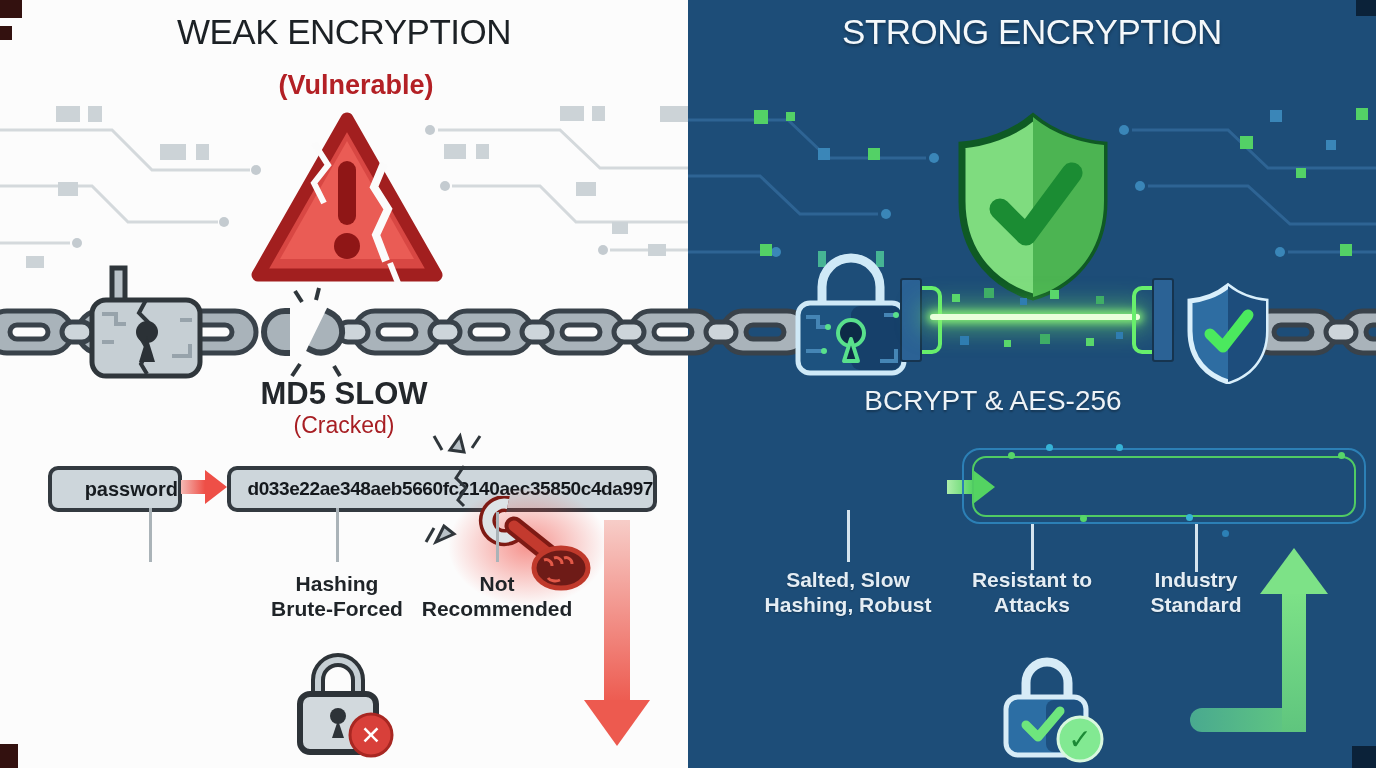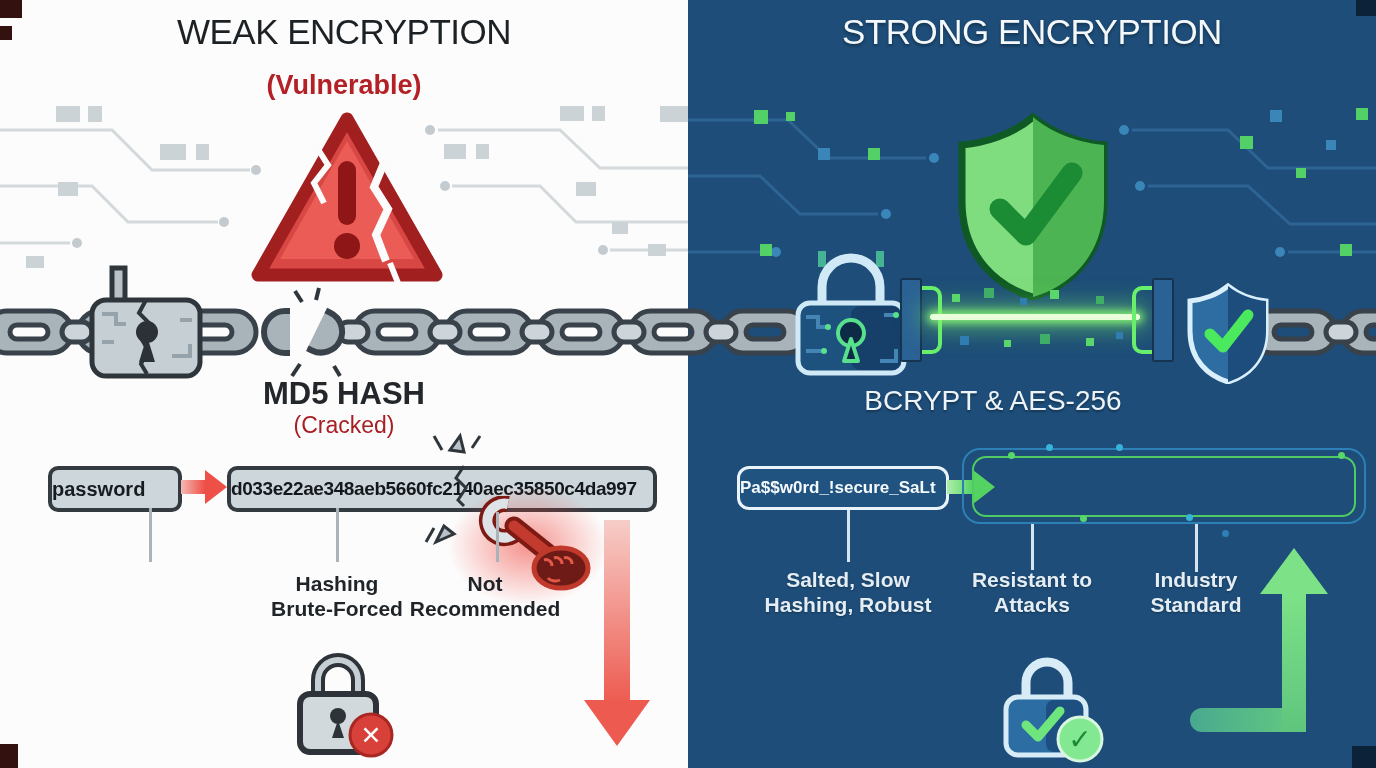--- a/index.html
+++ b/index.html
@@ -5,30 +5,30 @@
   html,body{margin:0;padding:0;background:#888;}
   #canvas{position:relative;width:1376px;height:768px;overflow:hidden;
     font-family:"Liberation Sans","DejaVu Sans",sans-serif;}
   .abs{position:absolute;}
   .ctr{text-align:center;}
   
   #left-panel{left:0;top:0;width:688px;height:768px;background:#fcfcfc;}
   #right-panel{left:688px;top:0;width:688px;height:768px;background:#1d4d78;}
   
   .big-title{left:0;width:688px;top:12px;font-size:35px;font-weight:normal;letter-spacing:-.5px;color:#1c2125;}
-  .sub-title{left:0;width:688px;top:70px;font-size:27px;font-weight:bold;}
+  .sub-title{left:0;width:688px;top:70px;font-size:27px;font-weight:bold;padding-left:12px;}
   .rt{left:688px;}
   .title-light{color:#f4f8fb;text-shadow:0 2px 3px rgba(0,0,0,.35);}
   .sub-red{color:#b32025;}
   .sub-green{color:#52c97a;text-shadow:0 1px 2px rgba(0,0,0,.3);}
   .method-title-l{left:0;width:688px;top:376px;font-size:31px;font-weight:bold;color:#23272b;}
   .method-sub-l{left:0;width:688px;top:412px;font-size:23px;font-weight:normal;color:#a71e23;}
   .method-title-r{left:649px;width:688px;top:385px;font-size:28px;font-weight:normal;color:#eef3f7;text-shadow:0 2px 2px rgba(0,0,0,.3);}
   
-  .box{border-radius:10px;font-weight:bold;display:flex;align-items:center;justify-content:flex-start;}
+  .box{border-radius:10px;font-weight:bold;display:flex;align-items:center;justify-content:flex-end;}
   #pw-box-l{left:48px;top:466px;width:126px;height:38px;background:#cdd6db;border:4px solid #333a40;font-size:20px;color:#171c20;}
   #hash-box-l{left:227px;top:466px;width:422px;height:38px;background:#cdd6db;border:4px solid #333a40;font-size:19px;letter-spacing:-.4px;color:#14181c;}
   #pw-box-r{left:737px;top:466px;width:206px;height:38px;background:#215380;border:3px solid #e9f3f9;border-radius:12px;font-size:17px;color:#f4f9fc;}
   #hash-box-r{left:982px;top:464px;width:358px;height:42px;background:#86e287;border:3px solid #2f9e4d;font-size:17px;color:#0c2a36;}
   .ring{border-radius:18px;pointer-events:none;}
   #ring-outer{left:962px;top:448px;width:400px;height:72px;border:2px solid #2c80b6;}
   #ring-inner{left:972px;top:456px;width:380px;height:57px;border:2px solid #50cb63;border-radius:14px;}
   .dot{width:7px;height:7px;border-radius:50%;}
   
   .conn-l{width:3px;background:#aab3b8;}
@@ -255,21 +255,21 @@
     <div class="bsq" style="left:186px;top:64px;width:8px;height:8px;background:#59d76b;"></div>
     <div class="bsq" style="left:216px;top:58px;width:7px;height:7px;background:#2f7db1;"></div>
   </div>
 
   <svg class="abs" style="left:1182px;top:282px;" width="92" height="102" viewBox="0 0 92 102">
     <path d="M46,4 C35,13 20,18 8,19 v30 c0,30 19,45 38,51 c19,-6 38,-21 38,-51 V19 C72,18 57,13 46,4 z" fill="#2e6da2" stroke="#d9effb" stroke-width="5"></path>
     <path d="M46,4 C57,13 72,18 84,19 v30 c0,30 -19,45 -38,51 z" fill="#1d4d7c"></path>
     <path d="M28,52 L41,65 L66,33" stroke="#4be95e" stroke-width="11" fill="none" stroke-linecap="round" stroke-linejoin="round"></path>
   </svg>
 
-  <div class="abs method-title-l ctr">MD5 HASH</div>
+  <div class="abs method-title-l ctr">MD5 SLOW</div>
   <div class="abs method-sub-l ctr">(Cracked)</div>
   <div class="abs method-title-r ctr">BCRYPT &amp; AES-256</div>
 
   <div id="pw-box-l" class="abs box">
     <span>password</span>
   </div>
   <div class="abs mini-arrow" style="left:181px;top:470px;">
     <div class="shaft-red"></div>
       <div class="head-red"></div>
   </div>
@@ -296,23 +296,20 @@
     <path d="M52,30 L92,62" stroke="#c33a2e" stroke-width="11" stroke-linecap="round"></path>
     <ellipse cx="99" cy="72" rx="27" ry="20" fill="#6e1b17" stroke="#c0392b" stroke-width="5"></ellipse>
     <g stroke="#e25948" stroke-width="3" fill="none">
       <path d="M82,64 a6,6 0 0 1 8,6"></path>
         <path d="M92,62 a6,6 0 0 1 8,6"></path>
         <path d="M102,62 a6,6 0 0 1 8,6"></path>
       <path d="M86,82 a8,5 0 0 0 12,2"></path>
     </g>
   </svg>
 
-  <div id="pw-box-r" class="abs box">
-    <span>Pa$$w0rd_!secure_SaLt</span>
-  </div>
   <div class="abs mini-arrow" style="left:947px;top:470px;">
     <div class="shaft-green"></div>
       <div class="head-green"></div>
   </div>
   <div id="ring-outer" class="abs ring"></div>
   <div id="ring-inner" class="abs ring"></div>
   <div class="abs dot" style="left:1046px;top:444px;background:#36b3d6;"></div>
   <div class="abs dot" style="left:1116px;top:444px;background:#36b3d6;"></div>
   <div class="abs dot" style="left:1008px;top:452px;background:#57d669;"></div>
   <div class="abs dot" style="left:1338px;top:452px;background:#57d669;"></div>
@@ -322,21 +319,21 @@
 
   <div class="abs conn-l" style="left:149px;top:508px;height:54px;"></div>
   <div class="abs conn-l" style="left:336px;top:508px;height:54px;"></div>
   <div class="abs conn-l" style="left:496px;top:512px;height:50px;"></div>
   <div class="abs conn-r" style="left:847px;top:510px;height:52px;"></div>
   <div class="abs conn-r" style="left:1031px;top:524px;height:46px;"></div>
   <div class="abs conn-r" style="left:1195px;top:524px;height:48px;"></div>
 
   <div class="abs lbl lbl-l ctr" style="left:247px;width:180px;">Hashing
 Brute-Forced</div>
-  <div class="abs lbl lbl-l ctr" style="left:395px;width:180px;">Not
+  <div class="abs lbl lbl-l ctr" style="left:407px;width:180px;">Not
 Recommended</div>
   <div class="abs lbl lbl-r ctr" style="left:738px;width:220px;">Salted, Slow
 Hashing, Robust</div>
   <div class="abs lbl lbl-r ctr" style="left:1106px;width:180px;">Industry
 Standard</div>
   <div class="abs lbl lbl-r ctr" style="left:942px;width:180px;">Resistant to
 Attacks</div>
 
   <svg class="abs" style="left:292px;top:646px;" width="104" height="114" viewBox="0 0 104 114">
     <path d="M26,52 V34 a20,20 0 0 1 40,0 v18" fill="none" stroke="#2d3338" stroke-width="14"></path>

